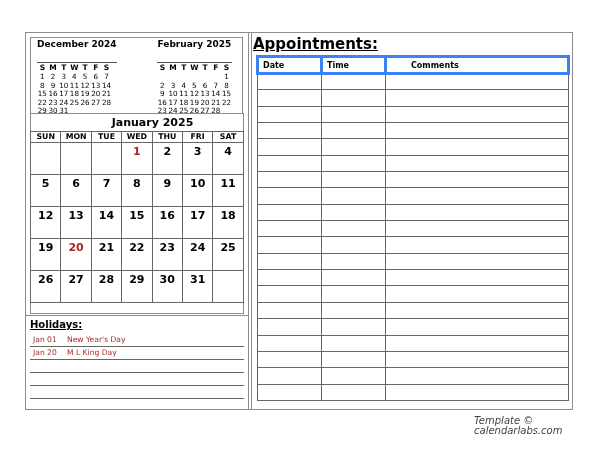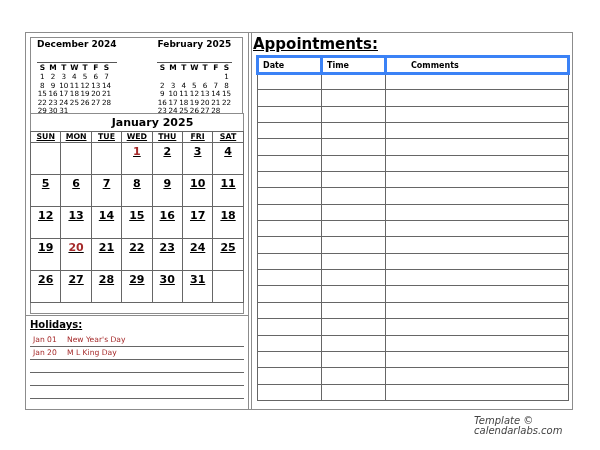--- a/index.html
+++ b/index.html
@@ -13,21 +13,21 @@
   #mini-box { left:30px; top:37px; width:213px; height:76px; border:1px solid #8c8c8c; border-bottom:none; }
   .mini { position:absolute; top:39px; }
   .mini .title { font-size:9px; font-weight:bold; text-align:center; border-bottom:1px solid #555; padding-bottom:12px; line-height:11px; }
   .mini table { border-collapse:collapse; font-size:7.2px; }
   .mini td, .mini th { width:10.7px; height:8.6px; padding:0; text-align:center; line-height:8.6px; }
   .mini th { font-weight:bold; font-size:7.5px; line-height:10px; height:10px; }
 
   
   #jan-box { left:30px; top:113px; width:214px; height:201px; border:1px solid #8c8c8c; }
   #jan-title { left:30px; top:114px; width:213px; height:17px; text-align:center; font-weight:bold; font-size:11px; line-height:17px;margin-left:16px; }
-  #jan-grid { position:absolute; left:30px; top:131px; border-collapse:collapse;text-decoration:underline; }
+  #jan-grid { position:absolute; left:30px; top:131px; border-collapse:collapse; }
   #jan-grid th { border:1px solid #666; font-size:7.8px; font-weight:bold; height:10px; padding:0; line-height:10px; width:29.4px; }
   #jan-grid td { border:1px solid #666; height:32px; vertical-align:top; text-align:center; font-weight:bold; font-size:11px; padding:2px 0 0 0; box-sizing:border-box; width:29.4px; }
   #jan-grid td.hol { color:#a52a2a; }
 
   
   #hol-box { left:25px; top:315px; width:224px; height:95px; border-top:1px solid #8c8c8c; }
   #hol-title { left:30px; top:318px; font-size:10px; font-weight:bold; text-decoration:underline; line-height:14px; }
   .hol-row { position:absolute; left:30px; width:214px; height:13px; border-bottom:1px solid #666; font-size:7.6px; color:#a52a2a; line-height:12px; box-sizing:border-box; }
   .hol-row .d { position:absolute; left:3px; }
   .hol-row .n { position:absolute; left:37px; }

